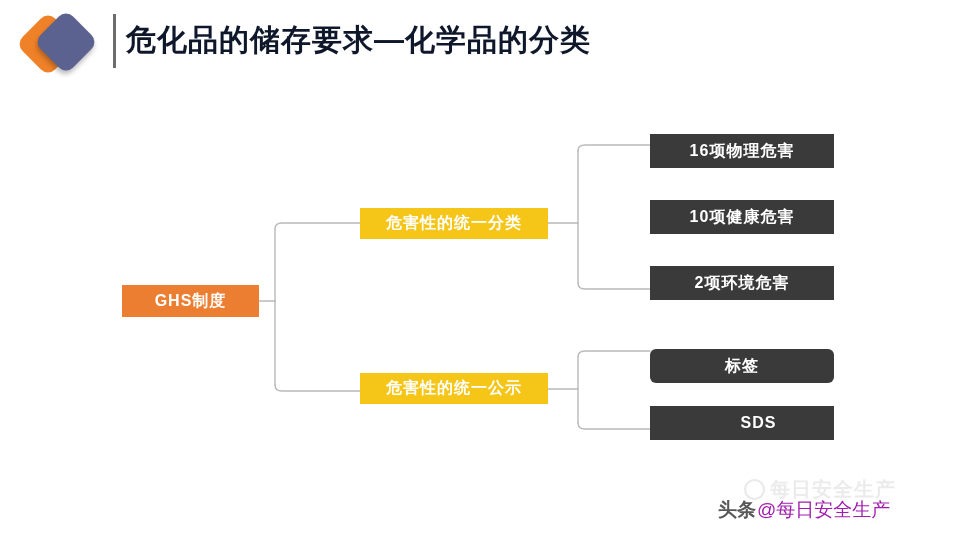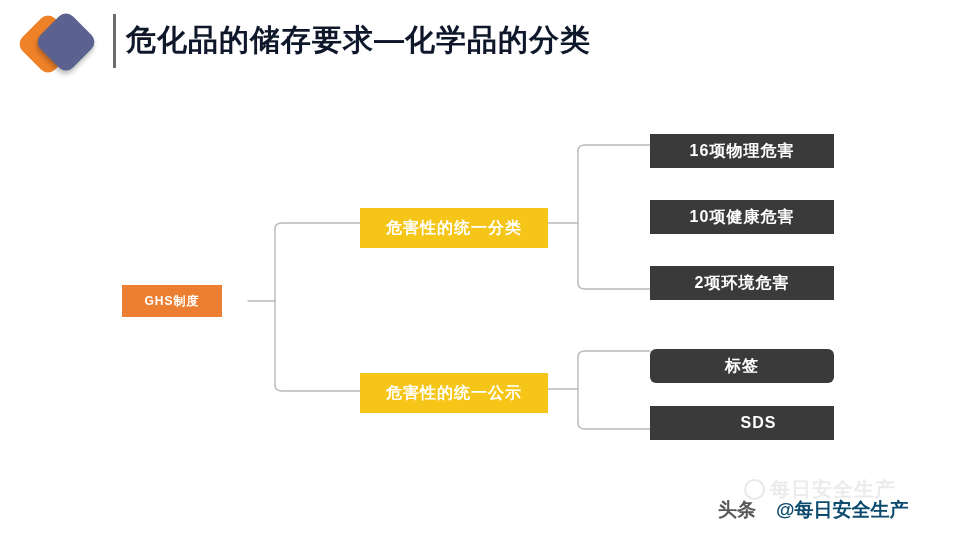--- a/index.html
+++ b/index.html
@@ -72,28 +72,28 @@
     align-items: center;
     justify-content: center;
     color: #ffffff;
     font-weight: bold;
     white-space: nowrap;
     letter-spacing: 1px;
   }
 
   .node.root {
     left: 122px; top: 285px;
-    width: 100px; height: 32px;
+    width: 137px; height: 32px;
     background: #ec7e31;
-    font-size: 12px;
+    font-size: 16px;
   }
 
   .node.branch {
     left: 360px;
-    width: 188px; height: 40px;
+    width: 188px; height: 31px;
     background: #f5c518;
     font-size: 16px;
   }
   .node.branch.b1 { top: 208px; }
   .node.branch.b2 { top: 373px; }
 
   .node.leaf {
     left: 650px;
     width: 184px; height: 34px;
     background: #3a3a3a;
@@ -133,33 +133,33 @@
     color: #a8a8a8;
     letter-spacing: 1px;
     white-space: nowrap;
   }
 
   #watermark-main {
     position: absolute;
     left: 718px; top: 497px;
     display: flex;
     align-items: center;
-    gap: 20px;
+    gap: 1px;
     white-space: nowrap;
   }
   #watermark-brand {
     font-size: 19px;
     font-weight: bold;
     color: #585858;
     letter-spacing: 0px;
   }
   #watermark-handle {
     font-size: 19px;
-    font-weight: bold;
-    color: #0c4a6e;
+    font-weight: normal;
+    color: #a21caf;
     letter-spacing: 0px;
   }
 </style>
 </head>
 <body>
 
 <div id="slide">
 
   <div id="header">
 

